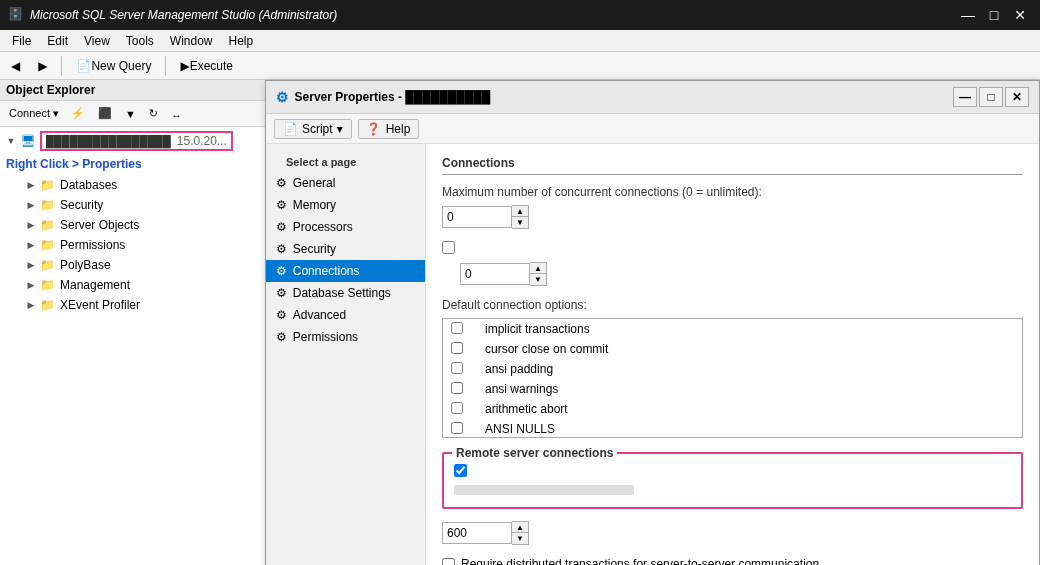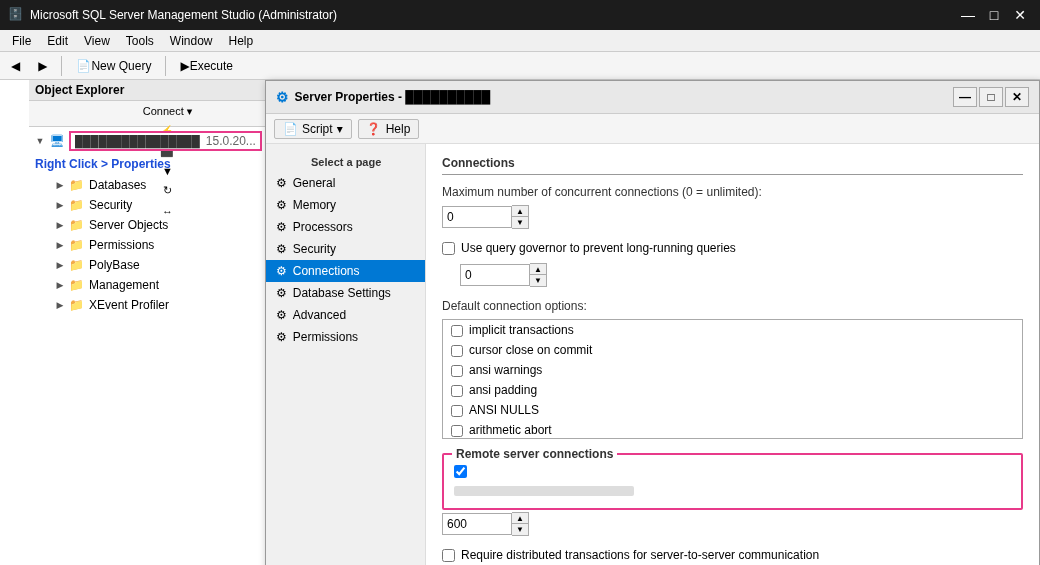--- a/index.html
+++ b/index.html
@@ -9,21 +9,21 @@
     .title-bar {
       background: #1c1c1c;
       color: #fff;
       display: flex;
       align-items: center;
       height: 30px;
       padding: 0 8px;
       font-size: 12px;
     }
     .title-bar .app-icon { width: 16px; height: 16px; margin-right: 6px; }
-    .title-bar .title-text { flex: 1; }
+    .title-bar .title-text { flex: 1; font-style: italic; }
     .title-controls { display: flex; gap: 2px; }
     .title-controls span { width: 24px; height: 20px; display: flex; align-items: center; justify-content: center; cursor: pointer; font-size: 14px; }
 
     
     .menu-bar {
       background: #f0f0f0;
       border-bottom: 1px solid #ccc;
       display: flex;
       align-items: center;
       height: 22px;
@@ -48,41 +48,39 @@
     .toolbar-sep { width: 1px; height: 20px; background: #bbb; margin: 0 3px; }
 
     
     .left-panel {
       width: 308px;
       background: #fff;
       border-right: 2px solid #999;
       display: flex;
       flex-direction: column;
       overflow: hidden;
-      padding-left: 29px;
     }
     .oe-header {
       background: #e8e8e8;
       border-bottom: 1px solid #ccc;
       padding: 3px 6px;
       display: flex;
       align-items: center;
       justify-content: space-between;
       font-weight: bold;
       font-size: 12px;
     }
     .oe-toolbar {
       background: #f5f5f5;
       border-bottom: 1px solid #ccc;
       display: flex;
       align-items: center;
       padding: 2px 4px;
       gap: 3px;
       height: 26px;
-      flex-direction: column;
     }
     .oe-toolbar-btn { cursor: pointer; padding: 1px 4px; font-size: 11px; border: 1px solid transparent; }
     .oe-tree { flex: 1; overflow-y: auto; padding: 2px 0; }
     .tree-item {
       display: flex; align-items: center; padding: 2px 4px; cursor: pointer;
       white-space: nowrap; font-size: 12px;
     }
     .tree-toggle { width: 14px; height: 14px; display: inline-flex; align-items: center; justify-content: center; margin-right: 2px; font-size: 9px; color: #555; }
     .tree-icon { width: 16px; height: 16px; margin-right: 4px; display: inline-flex; align-items: center; justify-content: center; font-size: 12px; }
     .folder-icon { color: #e8b400; }
@@ -164,21 +162,20 @@
       width: 160px;
       background: #f0f0f0;
       border-right: 1px solid #ddd;
       padding: 8px 0;
     }
     .nav-section-header {
       font-size: 11px;
       font-weight: bold;
       padding: 4px 20px;
       color: #333;
-      margin-left: 25px;
     }
     .nav-item {
       display: flex; align-items: center; gap: 6px;
       padding: 4px 10px; cursor: pointer; font-size: 12px;
     }
     .nav-item.active { background: #0078d4; color: #fff; }
     .nav-item-icon { font-size: 12px; }
 
     
     .dialog-content {
@@ -243,33 +240,33 @@
     .listbox {
       border: 1px solid #aaa;
       background: #fff;
       height: 120px;
       overflow-y: auto;
       margin-bottom: 14px;
       font-size: 12px;
     }
     .listbox-item {
       display: flex;
-      align-items: flex-end;
-      gap: 6px;
+      align-items: flex-start;
+      gap: 22px;
       padding: 3px 8px;
     }
     .listbox-item input[type=checkbox] { width: 12px; height: 12px; }
 
     
     .remote-box {
       border: 2px solid #e83a8a;
       border-radius: 2px;
       padding: 10px 10px 6px;
       position: relative;
-      margin-bottom: 2px;
+      margin-bottom: 12px;
     }
     .remote-box-label {
       position: absolute;
       top: -8px;
       left: 8px;
       background: #fff;
       padding: 0 4px;
       font-size: 12px;
       font-weight: bold;
       color: #333;
@@ -461,21 +458,20 @@
         <div class="spinner-group">
           <input class="spinner-input" type="text" value="0" readonly="" style="">
           <div class="spinner-btns">
             <span>▲</span>
             <span>▼</span>
           </div>
         </div>
 
         <div class="checkbox-row">
           <input type="checkbox" style="">
-          <label>Use query governor to prevent long-running queries</label>
         </div>
 
         <div class="spinner-group" style="margin-left:18px;">
           <input class="spinner-input" type="text" value="0" readonly="" style="">
           <div class="spinner-btns">
             <span>▲</span>
             <span>▼</span>
           </div>
         </div>
 
@@ -484,33 +480,33 @@
           <div class="listbox-item">
             <input type="checkbox" style="">
             <span>implicit transactions</span>
           </div>
           <div class="listbox-item">
             <input type="checkbox" style="">
             <span>cursor close on commit</span>
           </div>
           <div class="listbox-item">
             <input type="checkbox" style="">
-            <span>ansi warnings</span>
+            <span>ansi padding</span>
           </div>
           <div class="listbox-item">
             <input type="checkbox" style="">
-            <span>ansi padding</span>
+            <span>ansi warnings</span>
+          </div>
+          <div class="listbox-item">
+            <input type="checkbox" style="">
+            <span>arithmetic abort</span>
           </div>
           <div class="listbox-item">
             <input type="checkbox" style="">
             <span>ANSI NULLS</span>
-          </div>
-          <div class="listbox-item">
-            <input type="checkbox" style="">
-            <span>arithmetic abort</span>
           </div>
 
         </div>
 
         <div style="position:relative;">
           <div class="remote-box">
             <span class="remote-box-label">Remote server connections</span>
             <div class="checkbox-row">
               <input type="checkbox" checked="" style="">
             </div>

